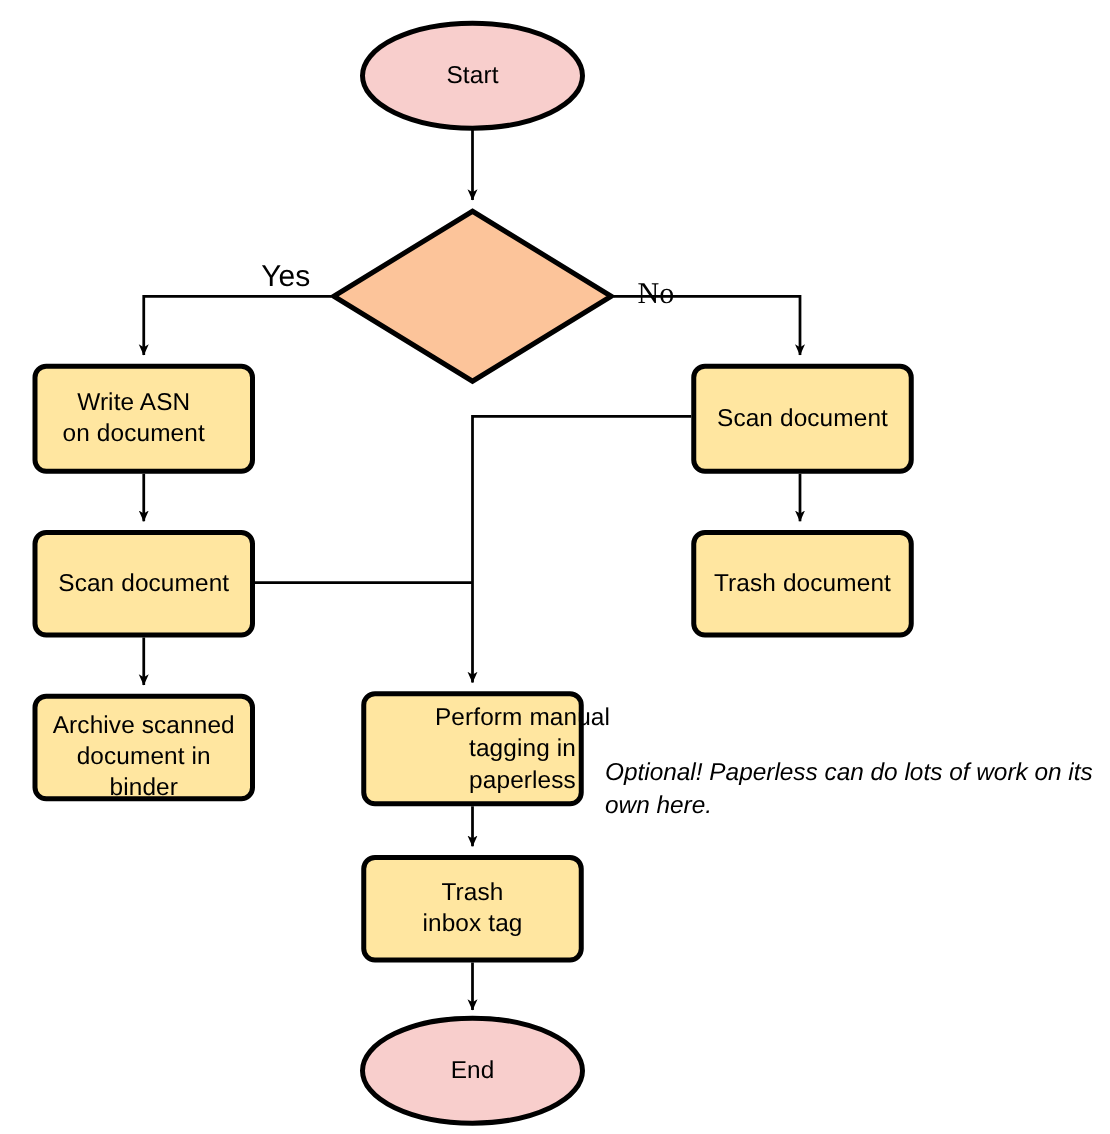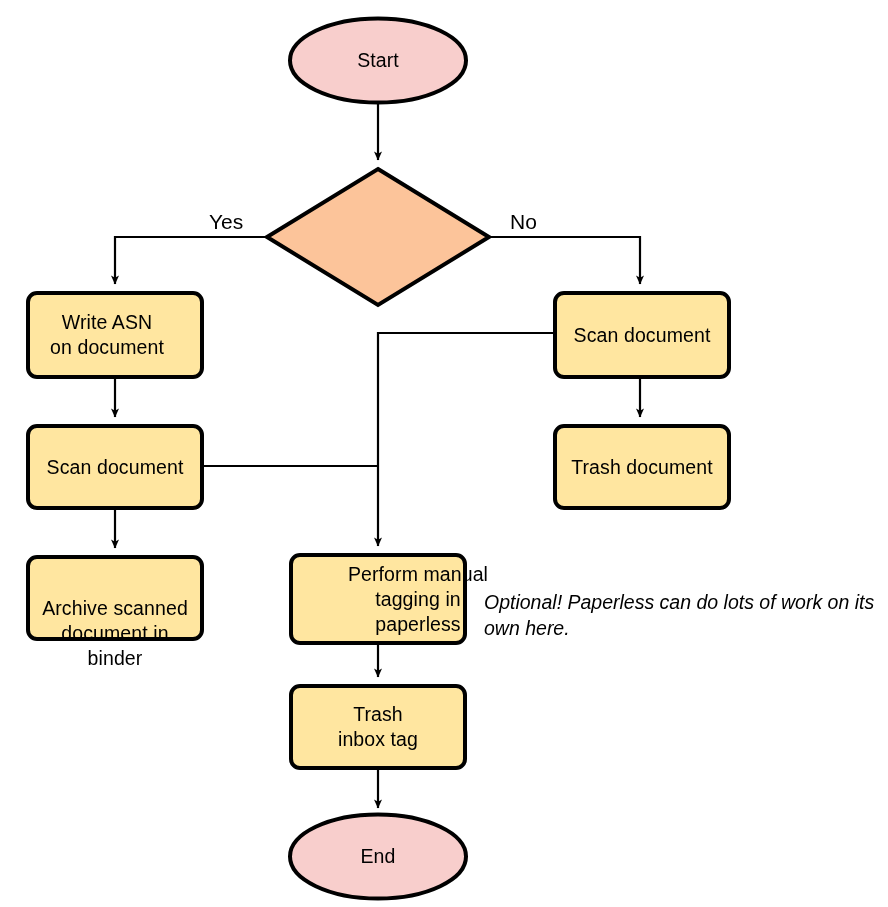--- a/index.html
+++ b/index.html
@@ -38,32 +38,33 @@
     color: #000000;
     font-size: 19.5px;
     line-height: 25px;
     letter-spacing: 0.1px;
     white-space: pre-line;
     pointer-events: none;
   }
   .edge-label {
     position: absolute;
     color: #000000;
-    font-size: 21px;
+    font-size: 24px;
     line-height: 22px;
     white-space: nowrap;
     text-align: right;
   }
   .annotation {
     position: absolute;
     color: #000000;
     font-size: 19.5px;
     line-height: 26px;
     font-style: italic;
     width: 404px;
+    margin-top: 16px;
   }
 </style>
 </head>
 <body>
 
 <div id="flow-root">
 
   <svg class="flow-canvas" viewBox="0 0 888 907" xmlns="http://www.w3.org/2000/svg">
     <defs>
       <marker id="arrowhead" markerWidth="10" markerHeight="10" refX="8.6" refY="4" orient="auto" markerUnits="userSpaceOnUse">
@@ -112,36 +113,36 @@
   </svg>
 
   <div class="node-label" style="left:289px; top:18px; width:178px; height:85px;">Start</div>
 
 
   <div class="node-label" style="left:26px; top:291px; width:162px; height:88px;">Write ASN
 on document</div>
 
   <div class="node-label" style="left:26px; top:424px; width:178px; height:86px;">Scan document</div>
 
-  <div class="node-label" style="left:26px; top:555px; width:178px; height:101px;margin-top:28px;">Archive scanned
+  <div class="node-label" style="left:26px; top:555px; width:178px; height:101px;">Archive scanned
 document in
 binder</div>
 
   <div class="node-label" style="left:553px; top:291px; width:178px; height:88px;">Scan document</div>
 
   <div class="node-label" style="left:553px; top:424px; width:178px; height:86px;">Trash document</div>
 
   <div class="node-label" style="left:289px; top:553px; width:178px; height:92px;padding-left:40px;">Perform manual
 tagging in
 paperless</div>
 
   <div class="node-label" style="left:289px; top:684px; width:178px; height:86px;">Trash
 inbox tag</div>
 
   <div class="node-label" style="left:289px; top:814px; width:178px; height:85px;">End</div>
 
   <div class="edge-label" style="left:209px; top:211px;">Yes</div>
 
-  <div class="edge-label" style="left:510px; top:211px;">No</div>
+  <div class="edge-label" style="left:510px; top:224px;font-family:Liberation Serif, serif;">No</div>
 
   <div class="annotation" style="left:484px; top:589px;">Optional! Paperless can do lots of work on its own here.</div>
 
 </div>
 
 </body></html>

